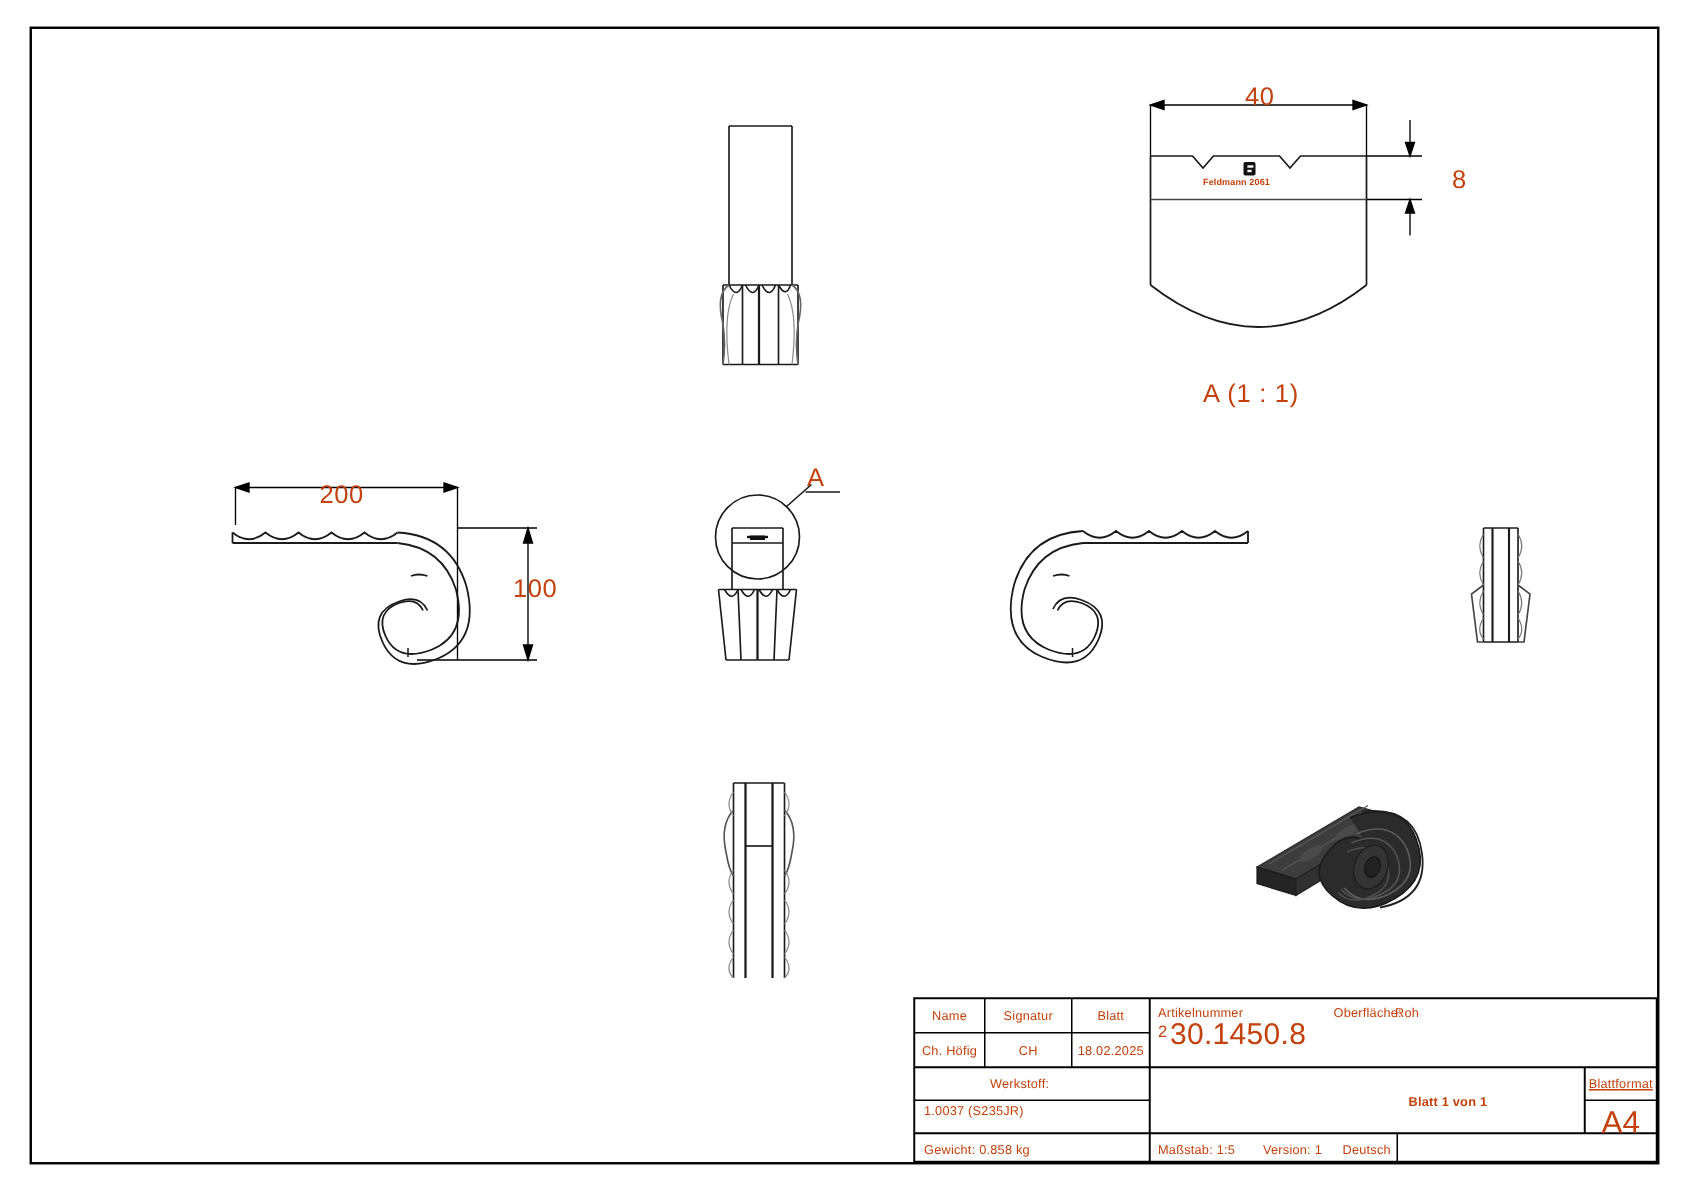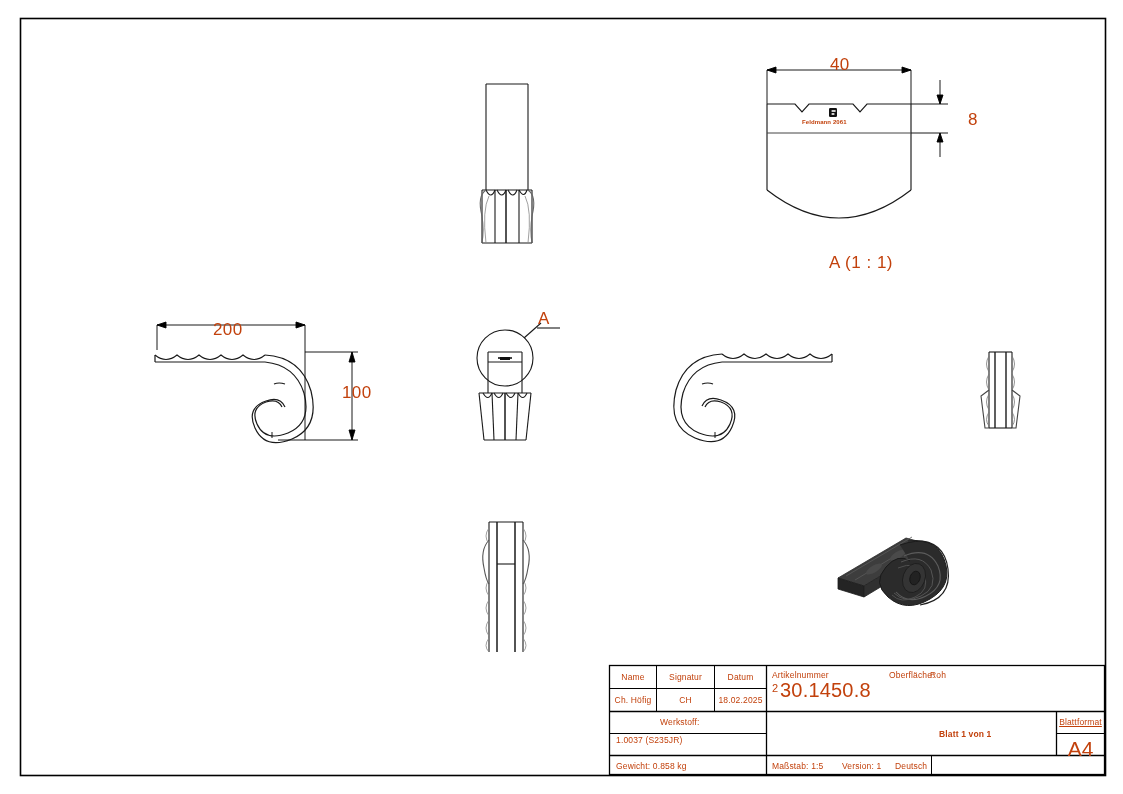--- a/index.html
+++ b/index.html
@@ -301,27 +301,27 @@
 <div class="lbl dim" style="left:213px; top:305px;margin-top:16px;">200</div>
 
 <div class="lbl dim" style="left:342px; top:384px;">100</div>
 
 <div class="lbl dim" style="left:830px; top:56px;">40</div>
 
 <div class="lbl dim" style="left:968px; top:111px;">8</div>
 
 <div class="lbl calloutA" style="left:538px; top:310px;">A</div>
 
-<div class="lbl viewlabel" style="left:829px; top:254px;">A (1 : 1)</div>
+<div class="lbl viewlabel" style="left:802px; top:254px;">A (1 : 1)</div>
 
 <div class="lbl logo-text" style="left:802px; top:119px;">Feldmann 2061</div>
 
 <div class="lbl tb" style="left:610px; top:673px; width:46px; text-align:center;">Name</div>
 <div class="lbl tb" style="left:657px; top:673px; width:57px; text-align:center;">Signatur</div>
-<div class="lbl tb" style="left:715px; top:673px; width:51px; text-align:center;">Datum</div>
+<div class="lbl tb" style="left:715px; top:673px; width:51px; text-align:center;">Blatt</div>
 
 <div class="lbl tb" style="left:610px; top:696px; width:46px; text-align:center;">Ch. Höfig</div>
 <div class="lbl tb" style="left:657px; top:696px; width:57px; text-align:center;">CH</div>
 <div class="lbl tb" style="left:715px; top:696px; width:51px; text-align:center;">18.02.2025</div>
 
 <div class="lbl tb" style="left:772px; top:671px;">Artikelnummer</div>
 <div class="lbl tb-sup" style="left:772px; top:683px;">2</div>
 <div class="lbl tb-big" style="left:780px; top:680px;">30.1450.8</div>
 
 <div class="lbl tb" style="left:889px; top:671px;">Oberfläche:</div>

